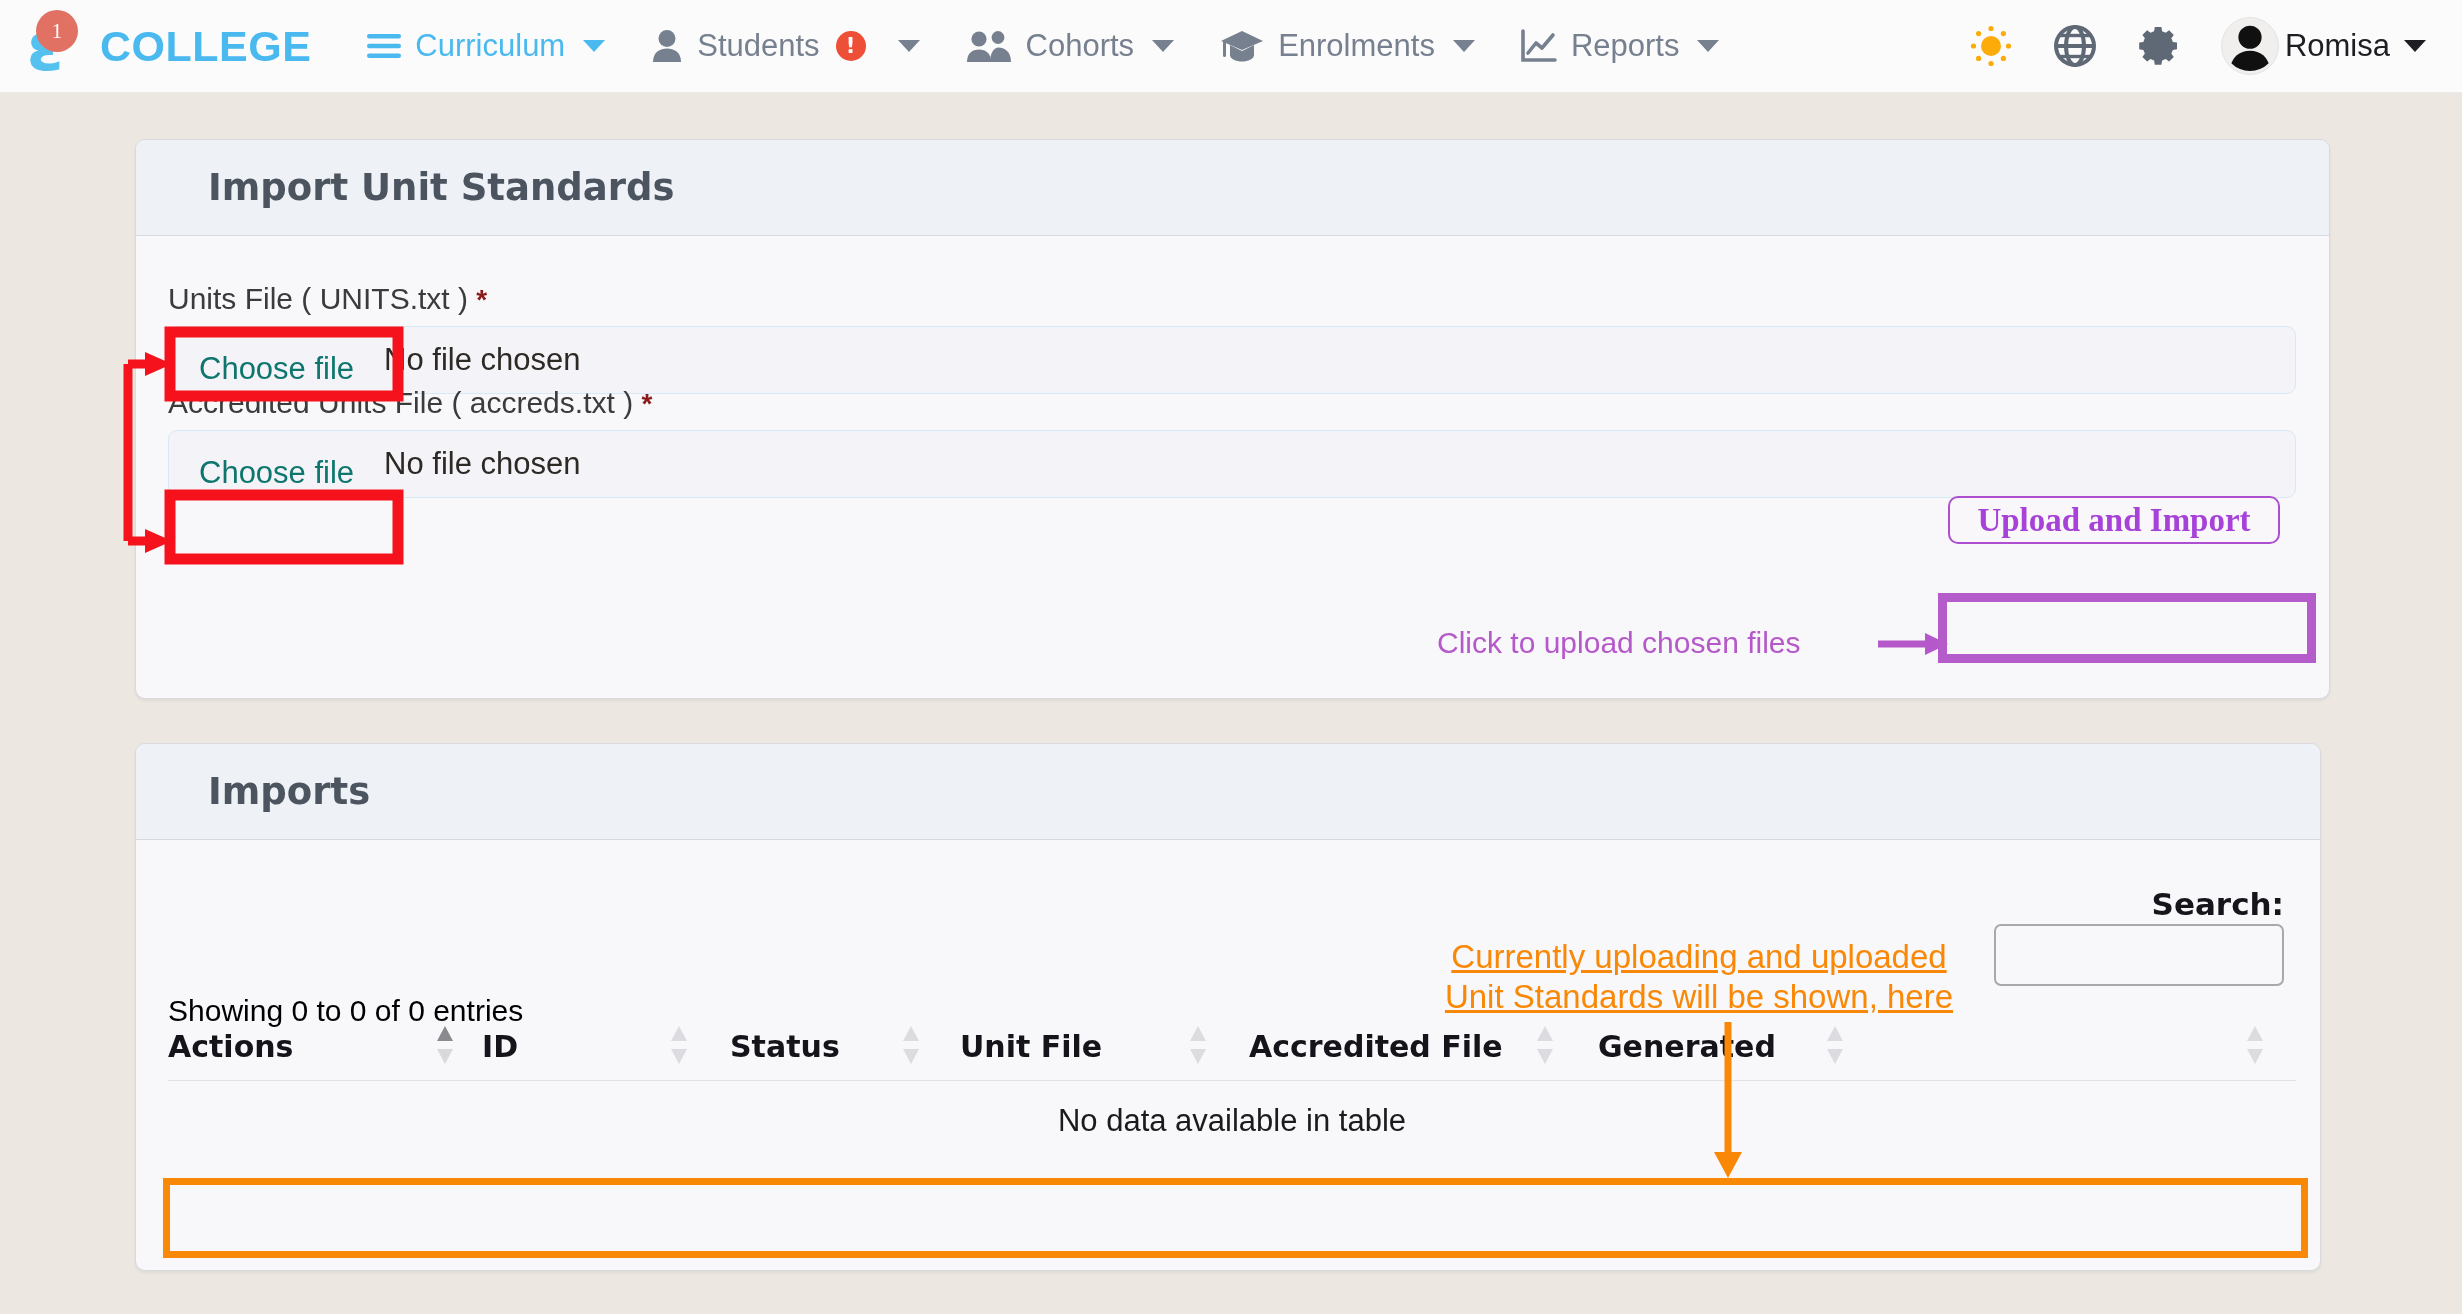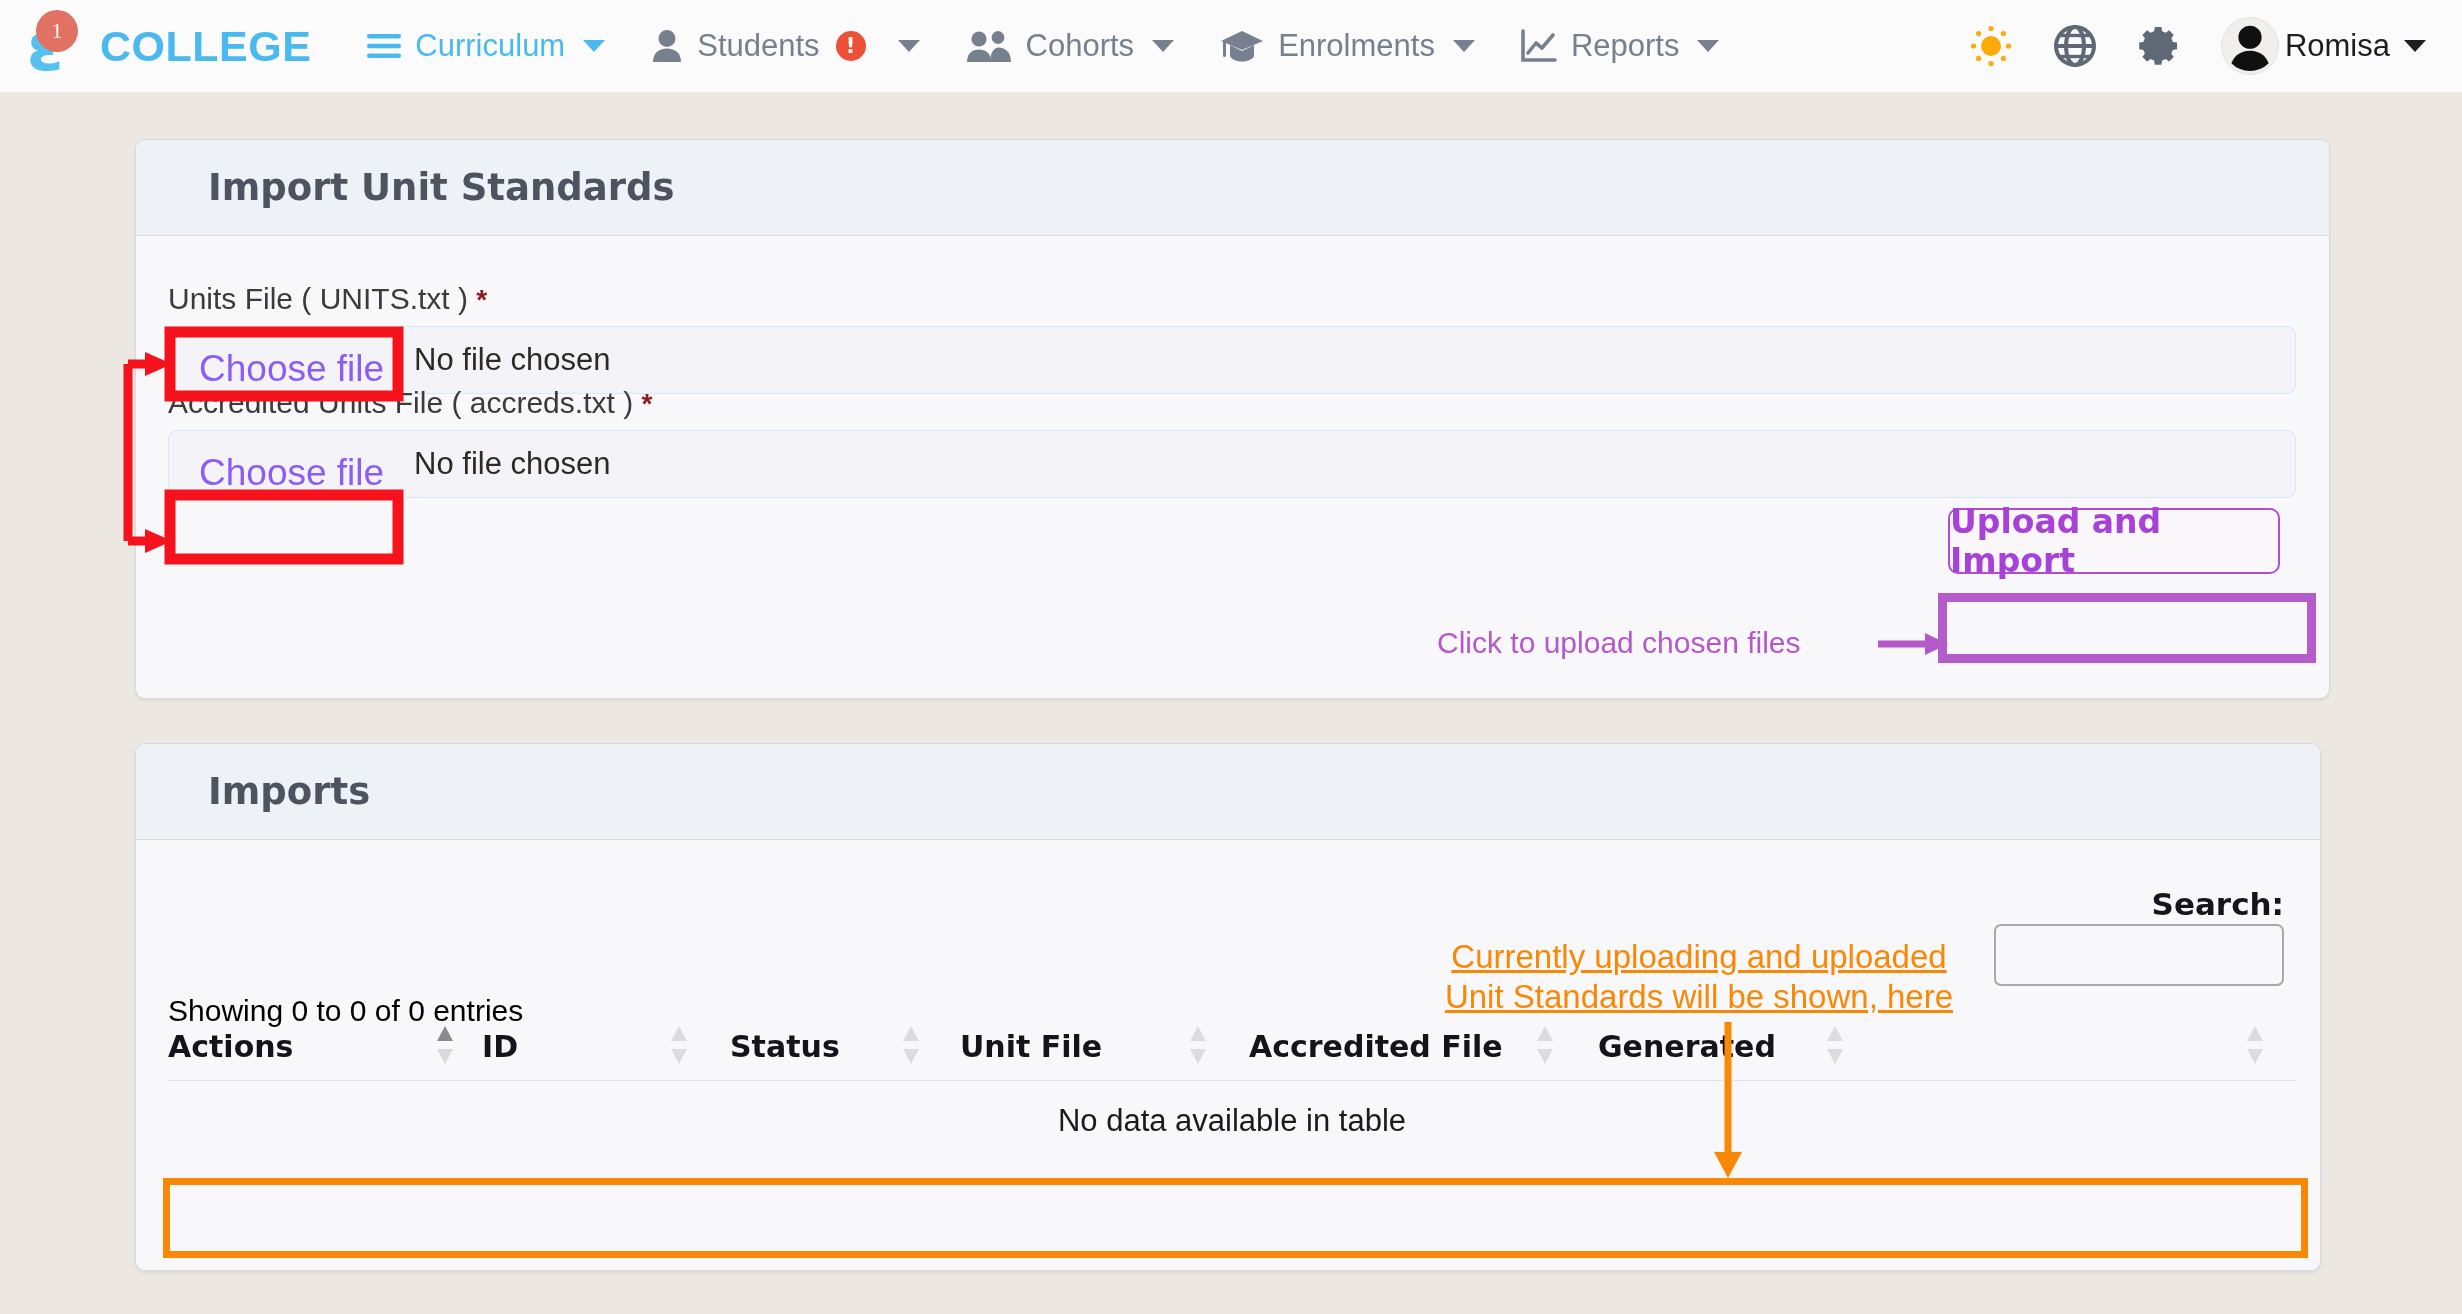--- a/index.html
+++ b/index.html
@@ -120,21 +120,21 @@
 
   .file-input {
     position: absolute;
     border: 1px solid #d6e9f7;
     border-radius: 9px;
     background: #f4f4f8;
     display: flex; align-items: center;
     cursor: pointer;
   }
   .file-btn {
-    font-size: 37px; color: #8b5cf6;
+    font-size: 31px; color: #0f766e;
     padding: 0 30px; white-space: nowrap; margin-top: 17px;
   }
   .file-status {
     font-size: 31px; color: #2d2a26;
     white-space: nowrap;
   }
 
   
   .upload-btn {
     position: absolute;
@@ -340,21 +340,21 @@
 
   <div class="field-label" style="left:32px; top:246px;">
     <span>Accredited Units File ( accreds.txt )</span>
     <span class="req">*</span>
   </div>
   <div class="file-input" style="left:32px; top:290px; width:2128px; height:68px;">
     <span class="file-btn">Choose file</span>
     <span class="file-status">No file chosen</span>
   </div>
 
-  <div class="upload-btn" style="left:1812px; top:368px; width:332px; height:66px;">Upload and Import</div>
+  <div class="upload-btn" style="left:1812px; top:356px; width:332px; height:48px;font-family:Liberation Serif, serif;">Upload and Import</div>
 </div>
 
 <div class="card" id="card-imports">
   <div class="card-header">
     <span class="card-title">Imports</span>
   </div>
 
   <div class="search-label" style="right:36px; top:142px;">Search:</div>
   <input class="search-input" type="text" style="right: 36px; top: 180px; width: 290px; height: 62px;" placeholder="">
 

